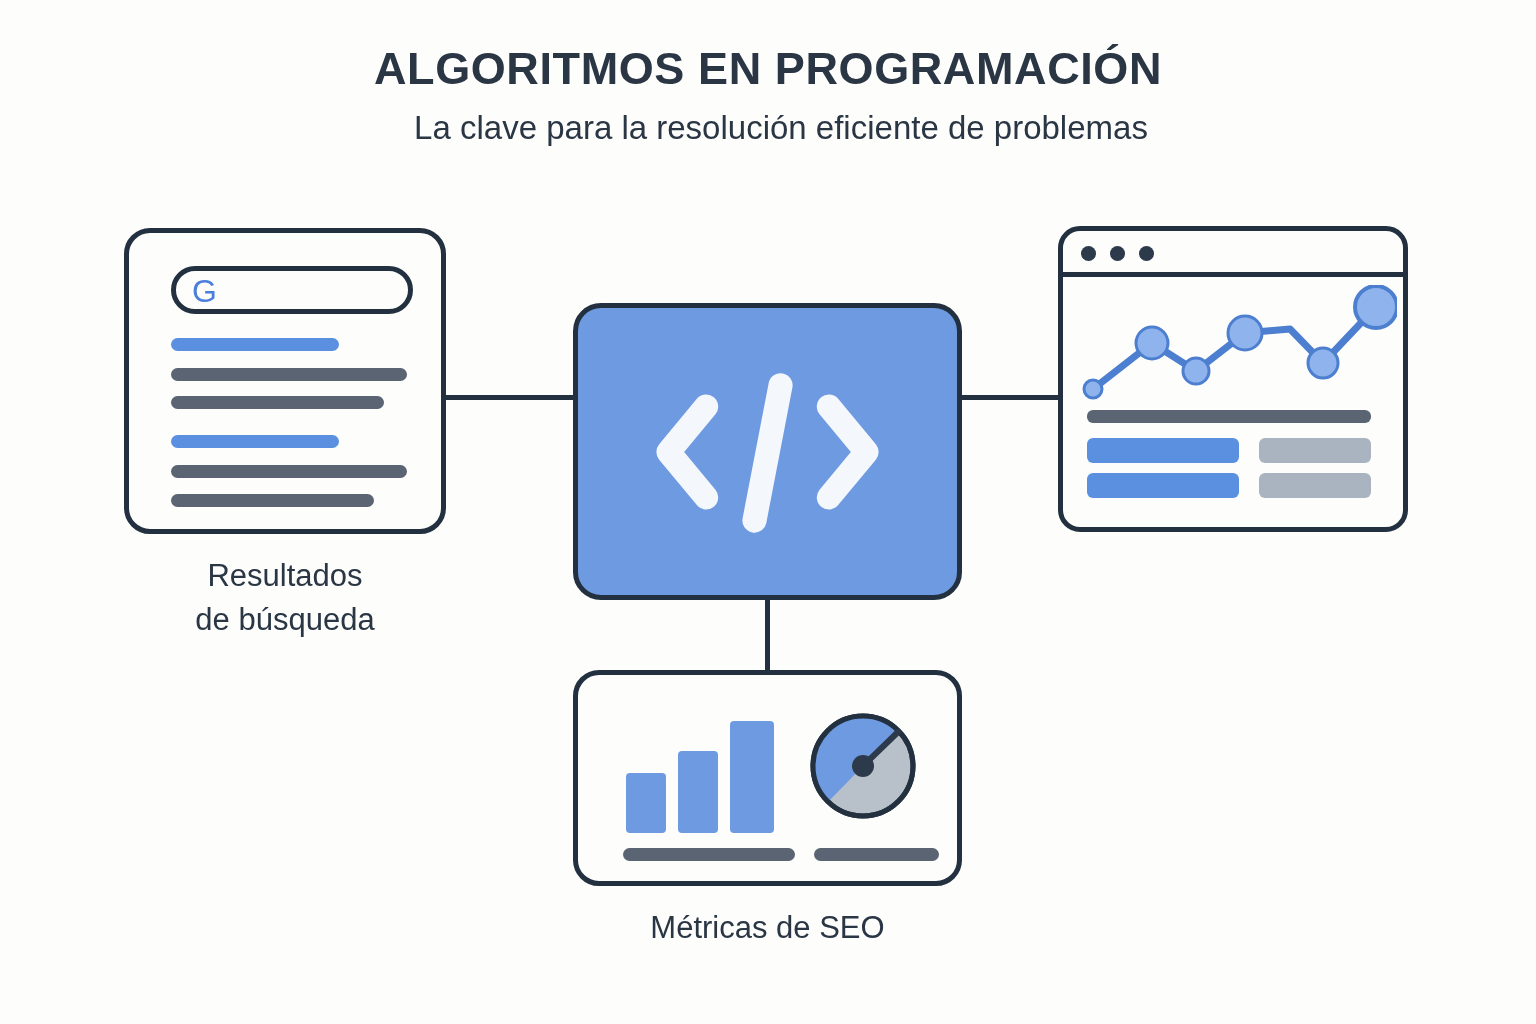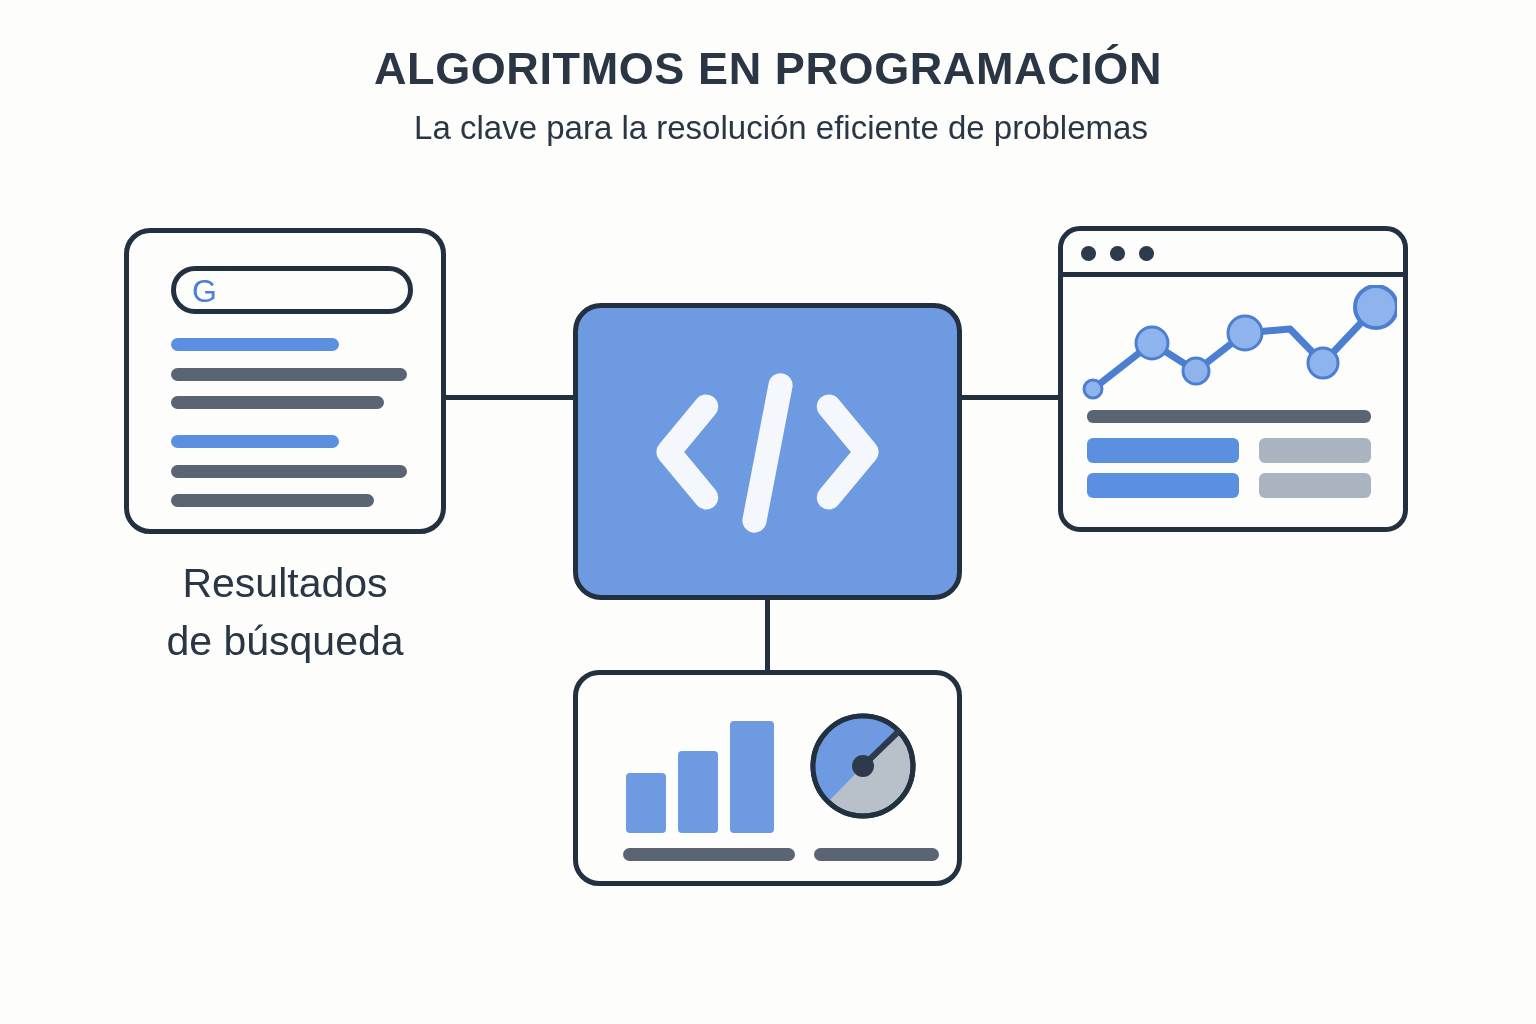--- a/index.html
+++ b/index.html
@@ -175,21 +175,21 @@
     position: absolute;
     background: #22303f;
   }
   .conn-h { height: 5px; }
   .conn-v { width: 5px; }
 
   
   .caption {
     position: absolute;
     text-align: center;
-    font-size: 41px;
+    font-size: 31px;
     line-height: 1.42;
     color: #2a3644;
     white-space: pre-line;
   }
   .cap-left   { left: 95px;  top: 554px; width: 380px; }
   .cap-right  { left: 1035px;top: 554px; width: 400px; }
   .cap-bottom { left: 573px; top: 906px; width: 389px; }
 </style>
 </head>
 <body>
@@ -266,14 +266,15 @@
         <path d="M 55 55 L 91 20 A 50 50 0 1 0 20 91 Z" fill="#6e9ae1"></path>
         <circle cx="55" cy="55" r="50" fill="none" stroke="#22303f" stroke-width="5"></circle>
         <line x1="55" y1="55" x2="90" y2="21" stroke="#2d3a4b" stroke-width="6" stroke-linecap="round"></line>
         <circle cx="55" cy="55" r="11" fill="#2d3a4b"></circle>
       </svg>
     </div>
 
     <div class="seo-underbar" style="left:45px; top:173px; width:172px;"></div>
     <div class="seo-underbar" style="left:236px; top:173px; width:125px;"></div>
   </div>
+  <div class="caption cap-bottom">Métricas de SEO</div>
 
 </div>
 
 </body></html>

